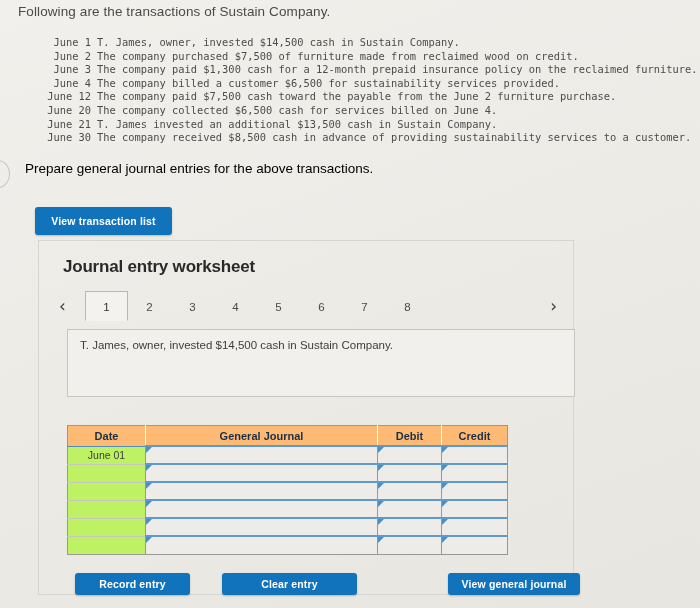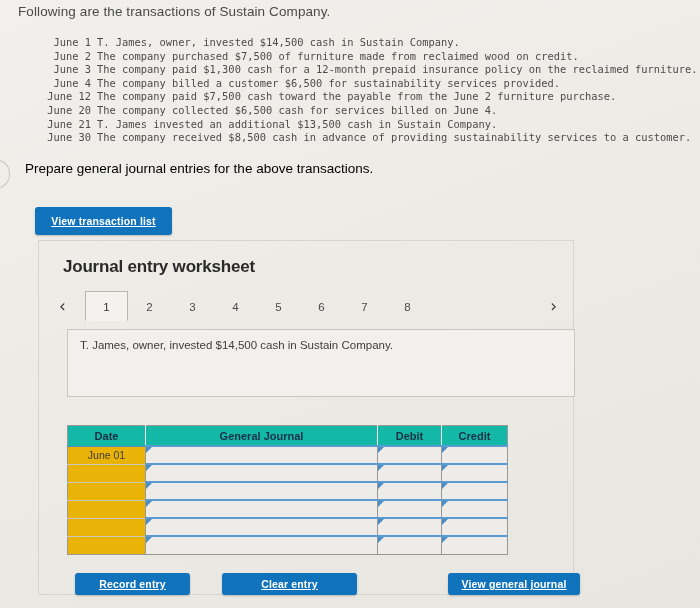--- a/index.html
+++ b/index.html
@@ -83,21 +83,20 @@
     border-radius: 3px;
     font-family: "Liberation Sans", sans-serif;
     font-size: 10.5px;
     font-weight: bold;
     letter-spacing: 0.15px;
     cursor: pointer;
     box-shadow: 0 1px 2px rgba(0,0,0,0.22);
     padding: 0;
     text-align: center;
     white-space: nowrap;
-    text-decoration: underline;
   }
   .btn-view-txn {
     position: absolute;
     left: 35px;
     top: 207px;
     width: 137px;
     height: 28px;
   }
 
   
@@ -201,35 +200,35 @@
     position: absolute;
     left: 28px;
     top: 184px;
     width: 440px;
     border-collapse: collapse;
     table-layout: fixed;
     box-sizing: border-box;
     border: 1px solid #9a9894;
   }
   .journal th {
-    background: #14b8a6;
+    background: #fdba74;
     color: #1b2f47;
     font-size: 11px;
     font-weight: bold;
     height: 19px;
     border-right: 1px solid #ffffff;
     border-bottom: 1px solid #4f8cbb;
     text-align: center;
     padding: 0;
   }
   .journal th:last-child { border-right: none; }
   .journal td {
     height: 18px;
     padding: 0;
-    background: #eab308;
+    background: #bef264;
     font-size: 10.5px;
     color: #3d3d3d;
     border-bottom: 1px solid #c9c6c0;
     position: relative;
     box-sizing: border-box;
   }
   .col-date { width: 78px; }
   .col-gj   { width: 232px; }
   .col-deb  { width: 64px; }
   .col-cre  { width: 66px; }

